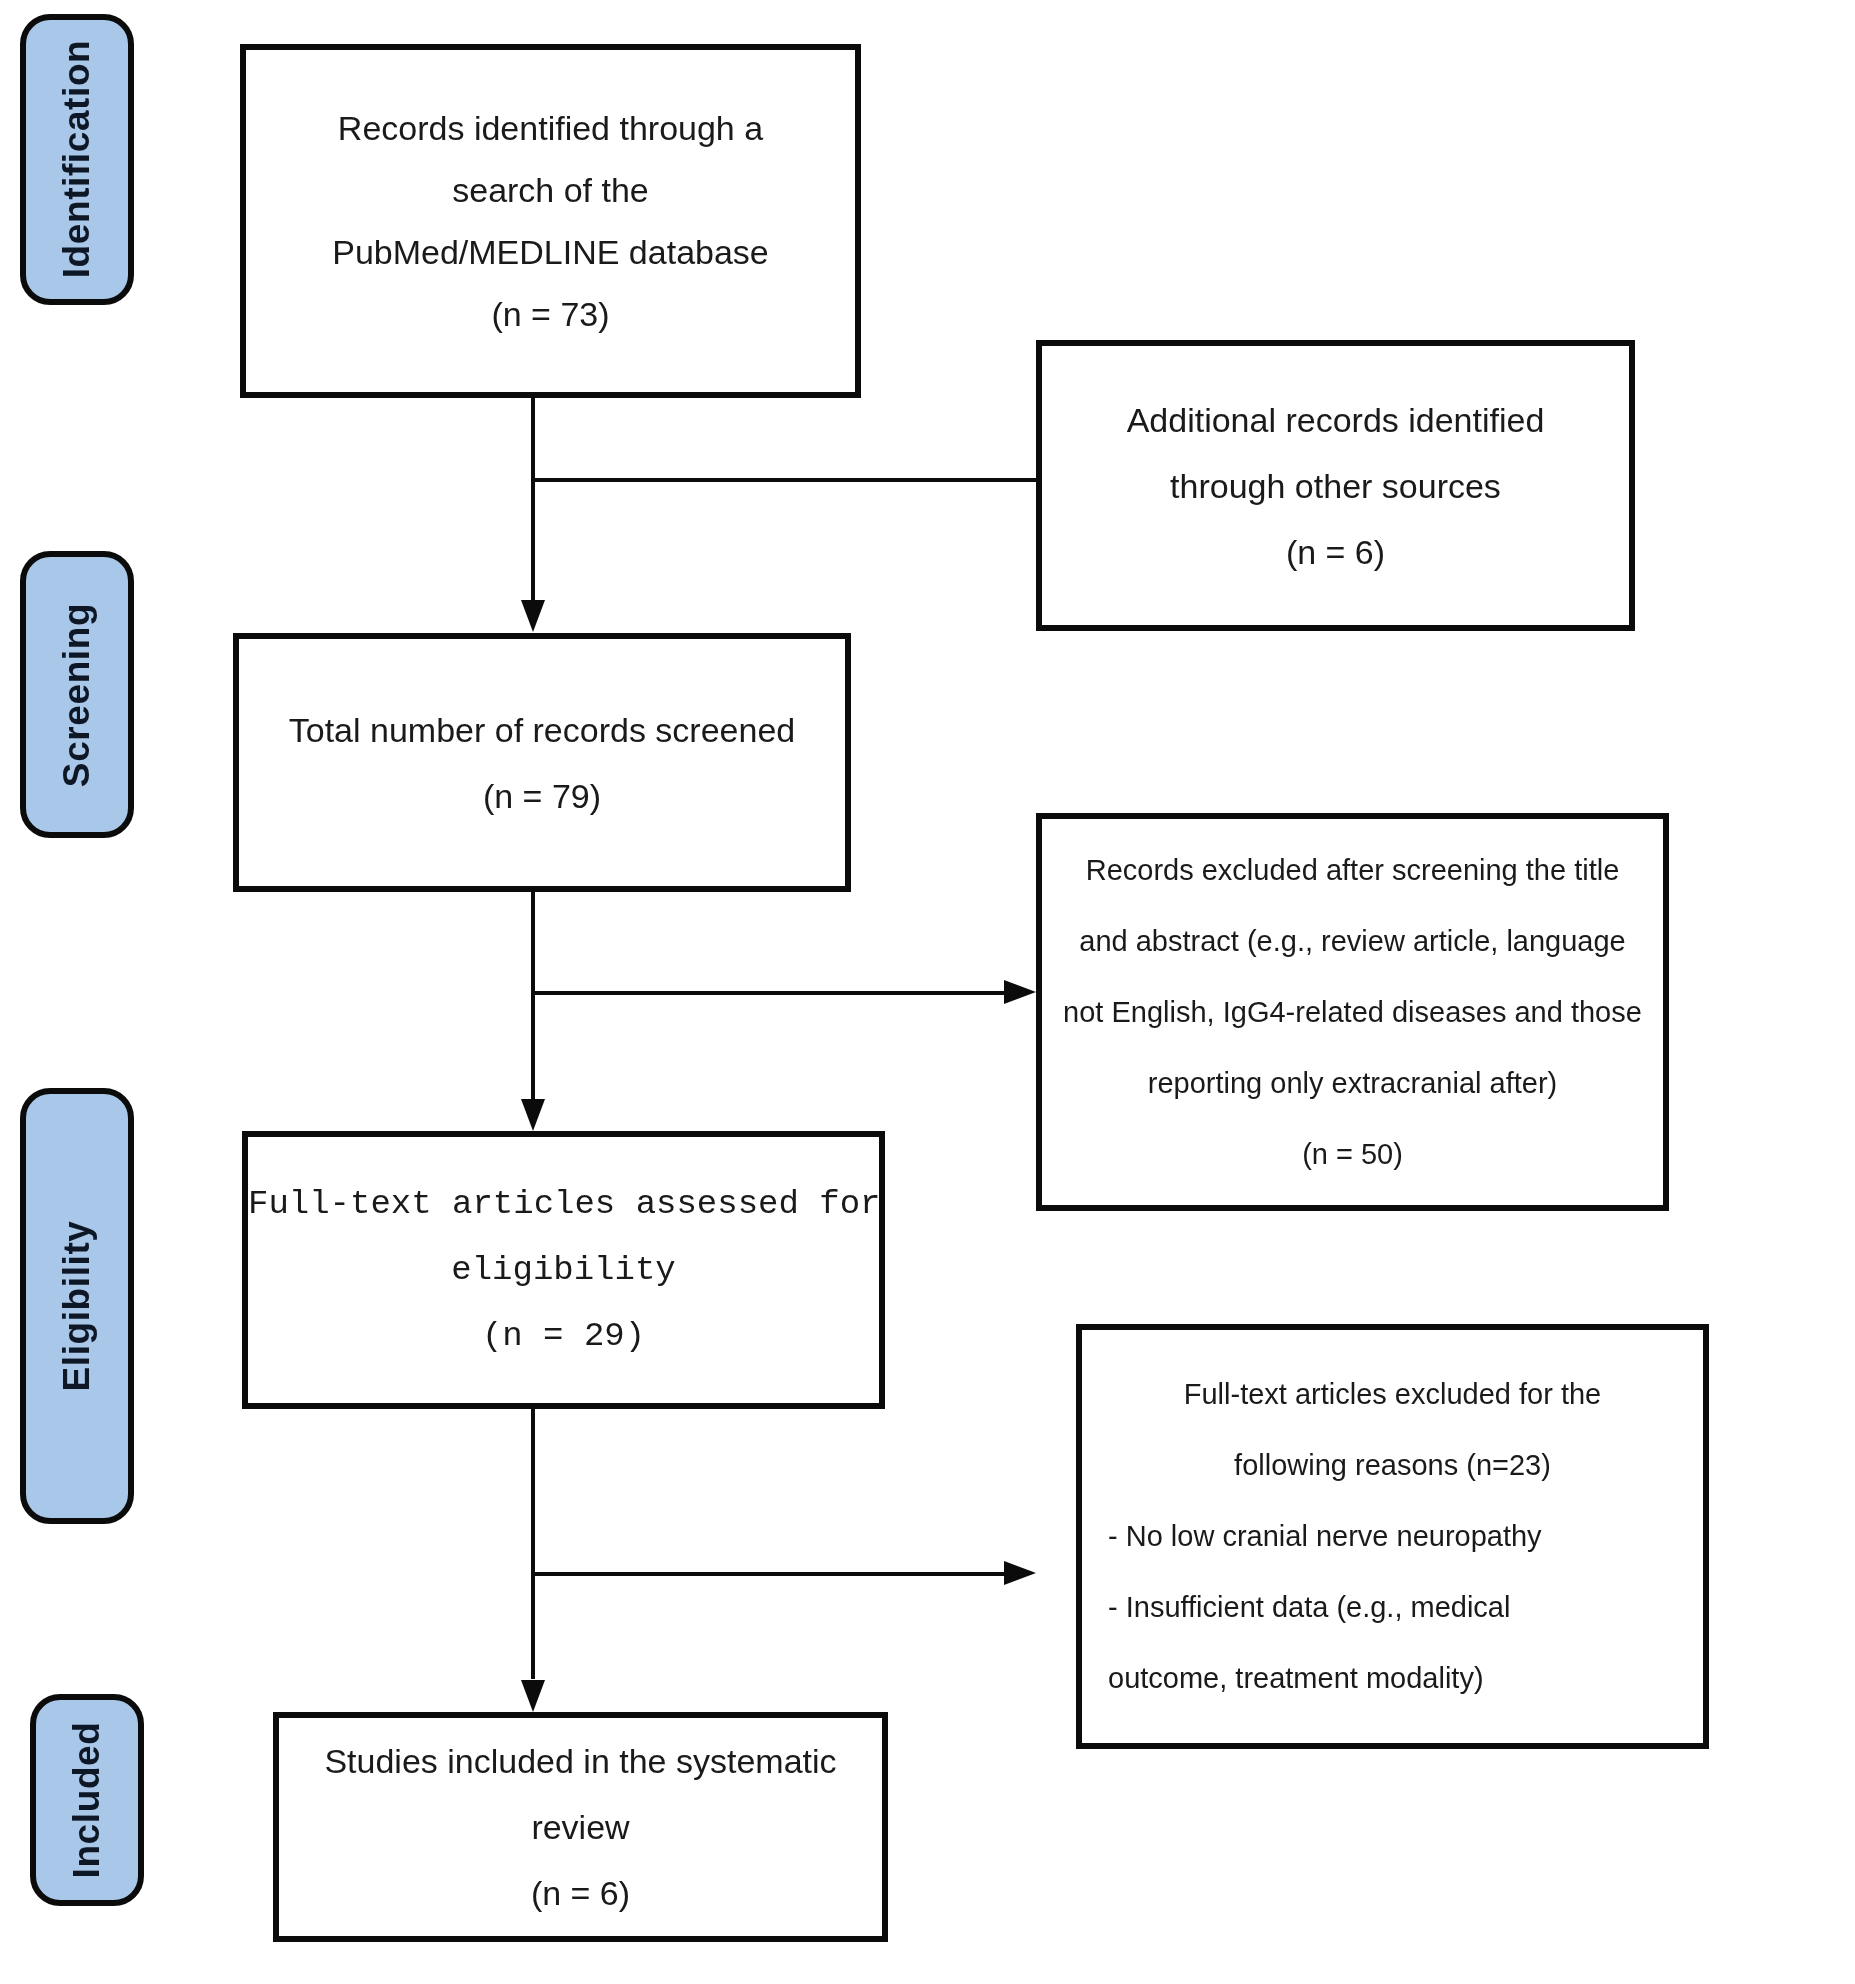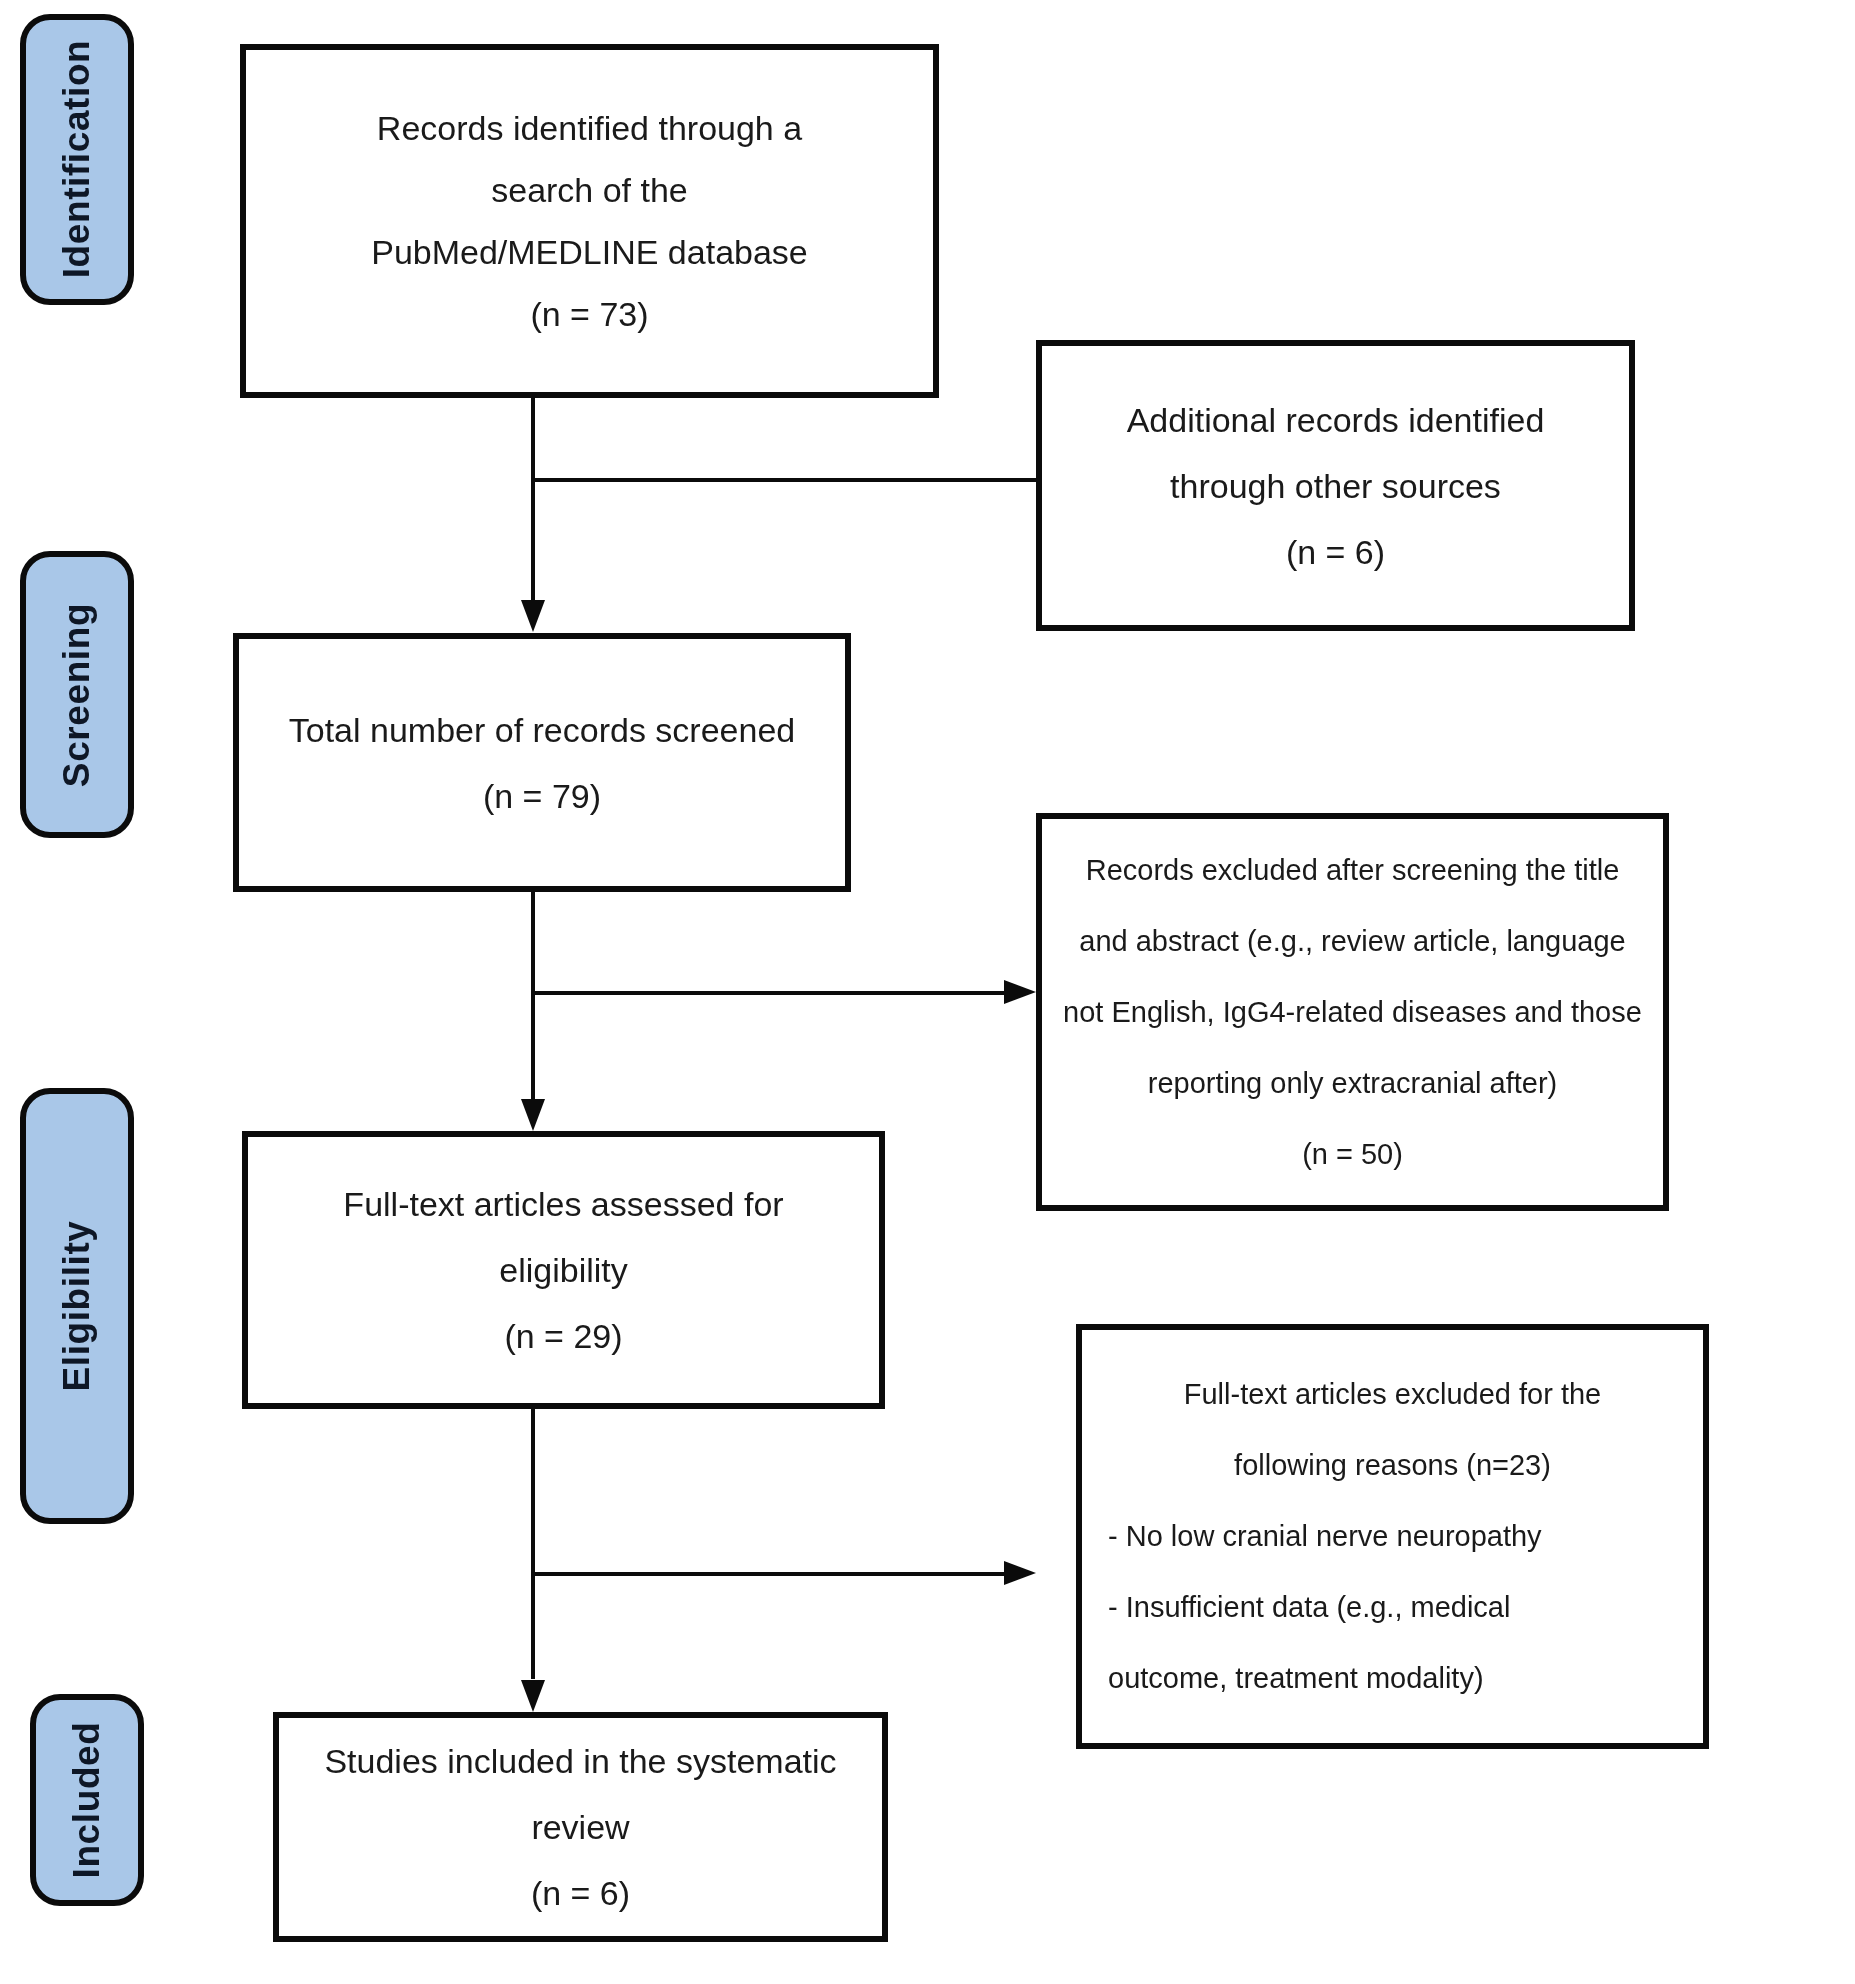--- a/index.html
+++ b/index.html
@@ -70,21 +70,21 @@
   <div class="stage" style="top:551px; height:287px;">
     <span class="vtext">Screening</span>
   </div>
   <div class="stage" style="top:1088px; height:436px;">
     <span class="vtext">Eligibility</span>
   </div>
   <div class="stage" style="left:30px; top:1694px; height:212px;">
     <span class="vtext">Included</span>
   </div>
 
-  <div class="fbox lh100" style="left:240px; top:44px; width:699px; height:354px;">
+  <div class="fbox lh100" style="left:240px; top:44px; width:621px; height:354px;">
     <div class="ln">Records identified through a</div>
     <div class="ln">search of the</div>
     <div class="ln">PubMed/MEDLINE database</div>
     <div class="ln">(n = 73)</div>
   </div>
 
   <div class="fbox" style="left:1036px; top:340px; width:599px; height:291px;">
     <div class="ln">Additional records identified</div>
     <div class="ln">through other sources</div>
     <div class="ln">(n = 6)</div>
@@ -96,21 +96,21 @@
   </div>
 
   <div class="fbox dense" style="left:1036px; top:813px; width:633px; height:398px;">
     <div class="ln">Records excluded after screening the title</div>
     <div class="ln">and abstract (e.g., review article, language</div>
     <div class="ln">not English, IgG4-related diseases and those</div>
     <div class="ln">reporting only extracranial after)</div>
     <div class="ln">(n = 50)</div>
   </div>
 
-  <div class="fbox" style="left:242px; top:1131px; width:643px; height:278px;">
+  <div class="fbox" style="left:242px; top:1131px; width:643px; height:278px;font-family:Liberation Mono, monospace;">
     <div class="ln">Full-text articles assessed for</div>
     <div class="ln">eligibility</div>
     <div class="ln">(n = 29)</div>
   </div>
 
   <div class="fbox dense" style="left:1036px; top:1324px; width:633px; height:425px;margin-left:40px;">
     <div class="ln">Full-text articles excluded for the</div>
     <div class="ln">following reasons (n=23)</div>
     <div class="ln bullet">- No low cranial nerve neuropathy</div>
     <div class="ln bullet">- Insufficient data (e.g., medical</div>

